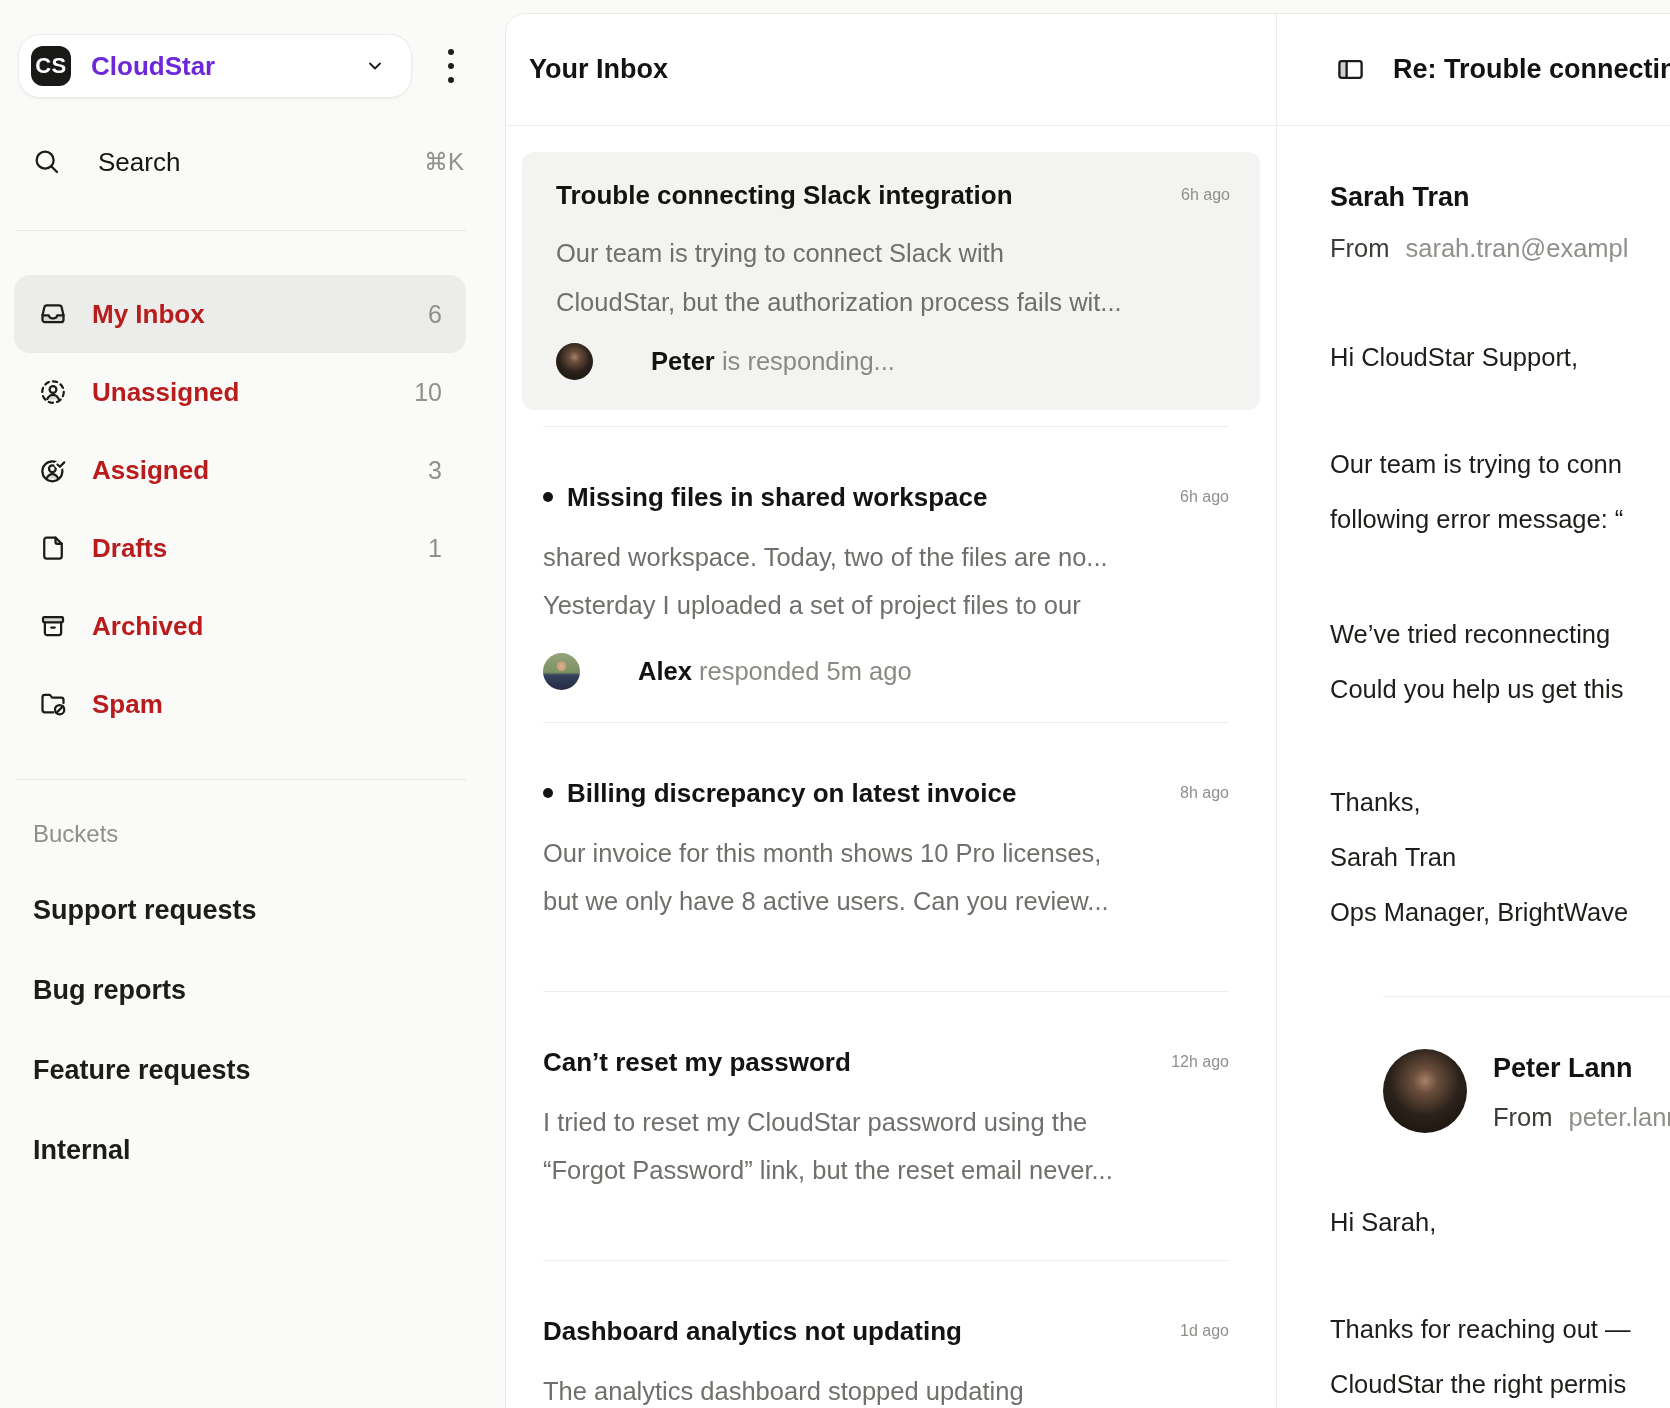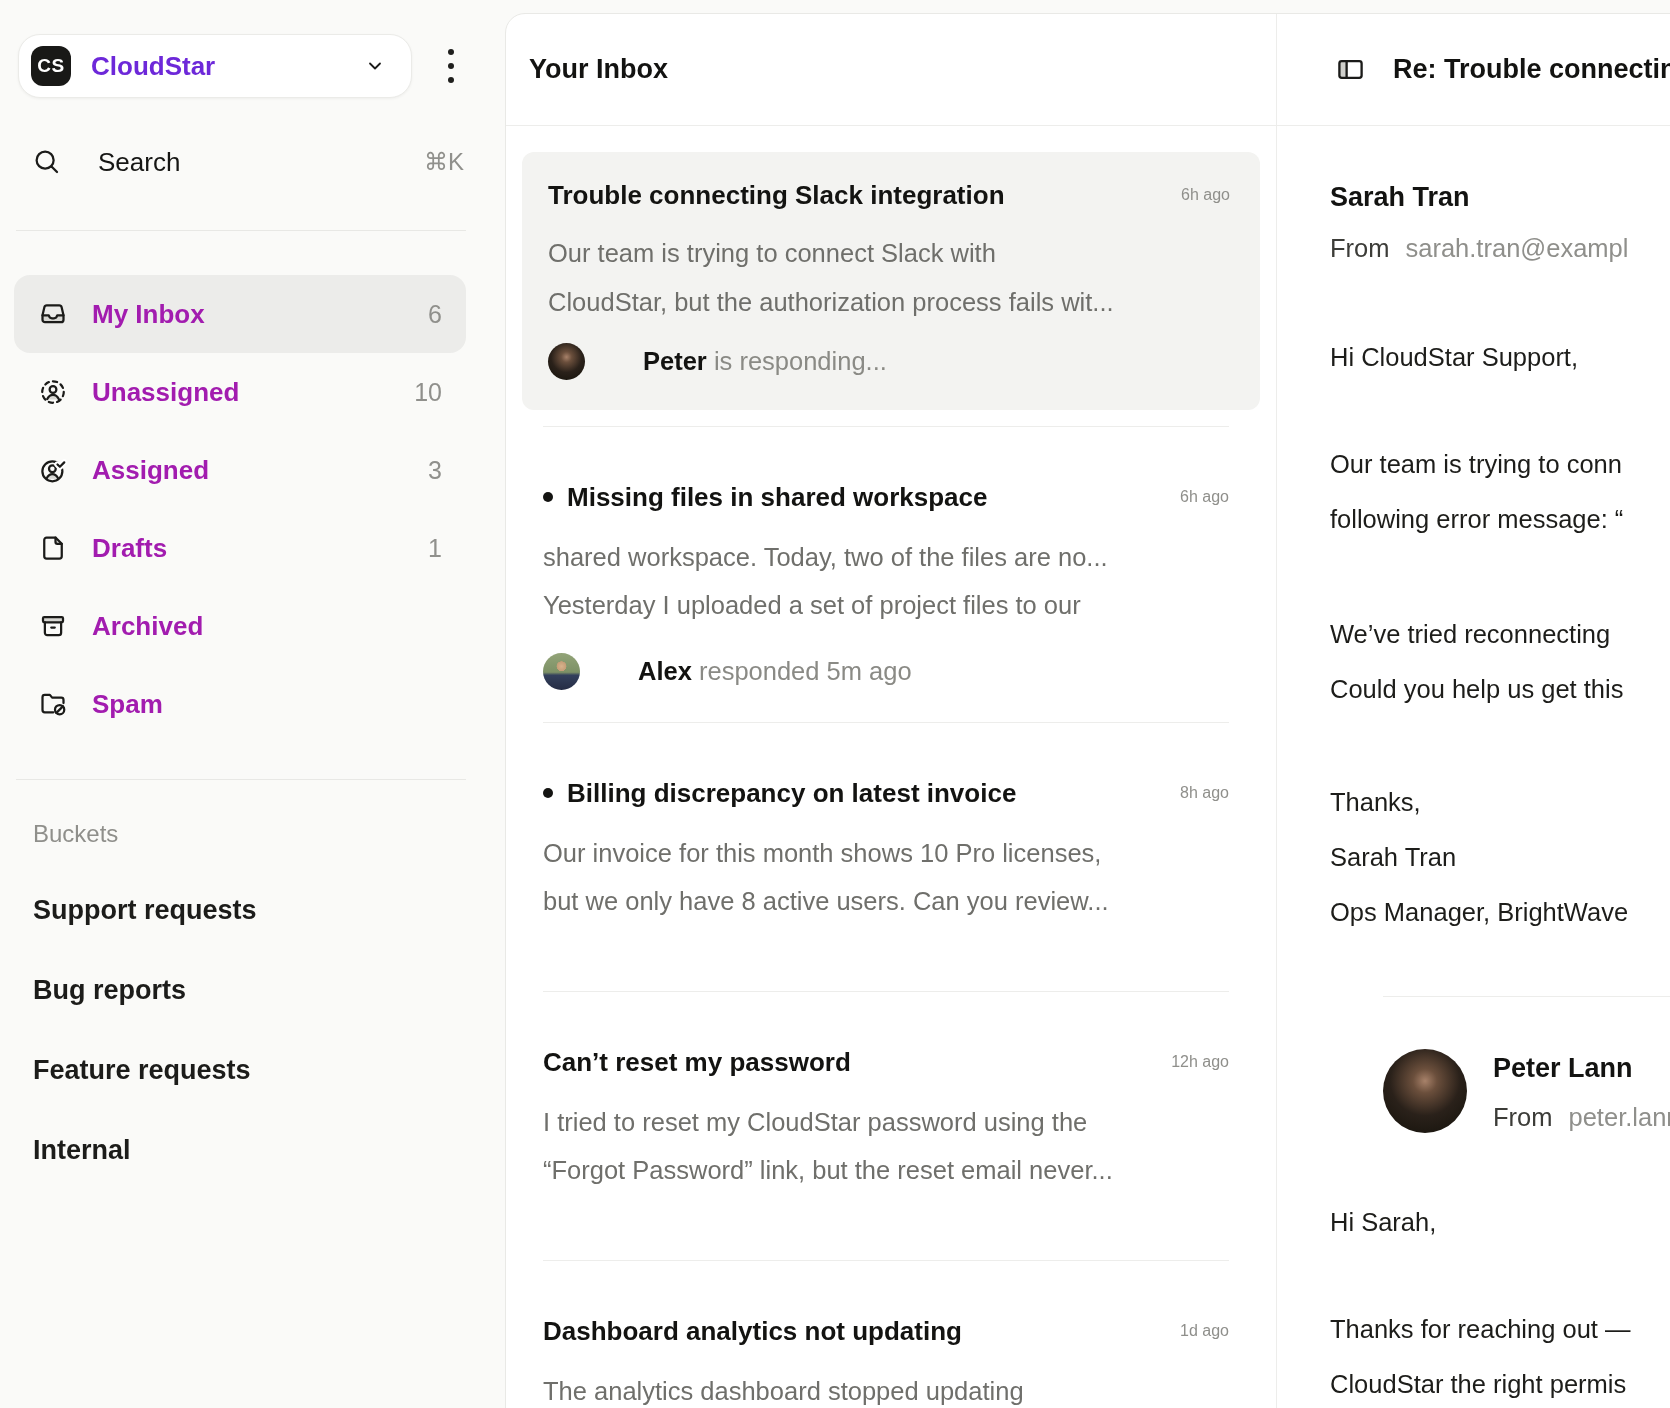--- a/index.html
+++ b/index.html
@@ -12,36 +12,36 @@
 
   
   .sidebar { position:absolute; left:0; top:0; width:480px; height:100%; }
   .ws-row { display:flex; align-items:center; margin:34px 0 0 18px; }
   .ws-pill {
     display:flex; align-items:center; gap:20px; width:394px; height:64px;
     background:#ffffff; border:1.5px solid #ebebe8; border-radius:22px;
     padding:0 24px 0 12px; box-shadow:0 1px 3px rgba(20,20,15,.05); cursor:pointer;
   }
   .cs-badge { width:40px; height:40px; border-radius:12px; background:#191917; color:#fff;
-    font-size:19px; font-weight:700; display:flex; align-items:center; justify-content:center; letter-spacing:.5px; }
+    font-size:22px; font-weight:700; display:flex; align-items:center; justify-content:center; letter-spacing:.5px; }
   .ws-name { flex:1; font-size:26px; font-weight:700; color:#6d28d9; }
   .kebab { margin-left:30px; display:flex; flex-direction:column; gap:8px; cursor:pointer; padding:6px; }
   .kebab i { width:6px; height:6px; border-radius:50%; background:#1f1f1d; }
 
   .search-row { display:flex; align-items:center; gap:36px; margin:44px 16px 0 32px; height:40px; cursor:pointer; }
   .search-label { font-size:26px; font-weight:500; color:#161614; flex:1; }
   .shortcut { font-size:24px; color:#90908c; }
 
   .sb-sep { border:none; border-top:1.5px solid #e8e8e5; margin:48px 14px 0 16px; }
 
   .nav { margin-top:44px; }
   .nav-item { display:flex; align-items:center; height:78px; margin:0 14px; padding:0 24px;
     border-radius:16px; cursor:pointer; }
   .nav-item.selected { background:#ececea; }
-  .nav-label { margin-left:24px; font-size:26px; font-weight:600; color:#a21caf; }
+  .nav-label { margin-left:24px; font-size:26px; font-weight:600; color:#b91c1c; }
   .nav-count { margin-left:auto; font-size:25px; color:#90908c; }
 
   .buckets-heading { margin:40px 0 0 33px; font-size:24px; font-weight:500; color:#8f8f8b; }
   .bucket-list { margin-top:22px; }
   .bucket-item { display:flex; align-items:center; height:80px; padding-left:33px;
     font-size:27px; font-weight:600; color:#1c1c1a; cursor:pointer; }
 
   
   .panel { position:absolute; left:505px; top:13px; right:-26px; bottom:-26px;
     background:#ffffff; border:1.5px solid #e9e9e6; border-radius:20px; display:flex; overflow:hidden; }
@@ -49,21 +49,21 @@
   .col-right { flex:1; min-width:0; display:flex; flex-direction:column; overflow:hidden; }
 
   .col-header { height:112px; flex:none; border-bottom:1.5px solid #ededeb; display:flex; align-items:center; }
   .mid-header { padding-left:23px; }
   .mid-title { font-size:27px; font-weight:700; color:#131311; }
   .right-header { padding-left:58px; gap:27px; }
   .right-title { font-size:27px; font-weight:700; color:#131311; white-space:nowrap; overflow:hidden; flex:1; }
 
   
   .list { padding:26px 16px 0 16px; overflow:hidden; flex:1; }
-  .conv-card { background:#f3f3f1; border-radius:12px; padding:27px 30px 30px 26px; cursor:pointer; }
+  .conv-card { background:#f3f3f1; border-radius:12px; padding:27px 30px 30px 34px; cursor:pointer; }
   .title-row { display:flex; align-items:center; height:32px; }
   .unread-dot { width:10px; height:10px; border-radius:50%; background:#141412; margin-right:14px; flex:none; }
   .conv-title { font-size:26px; font-weight:700; color:#131311; white-space:nowrap; overflow:hidden; }
   .conv-time { margin-left:auto; padding-left:20px; font-size:16px; color:#8f8f8b; flex:none; }
   .preview { margin-top:18px; font-size:25.5px; line-height:49px; color:#6f6f6b; }
   .preview div { white-space:nowrap; overflow:hidden; }
   .status-row { display:flex; align-items:center; gap:20px; margin-top:16px; height:37px; }
   .avatar-sm { width:37px; height:37px; border-radius:50%; flex:none; }
   .status-text { font-size:25.5px; color:#8a8a85; white-space:nowrap;margin-left:38px; }
   .status-text b { color:#131311; font-weight:700; }

